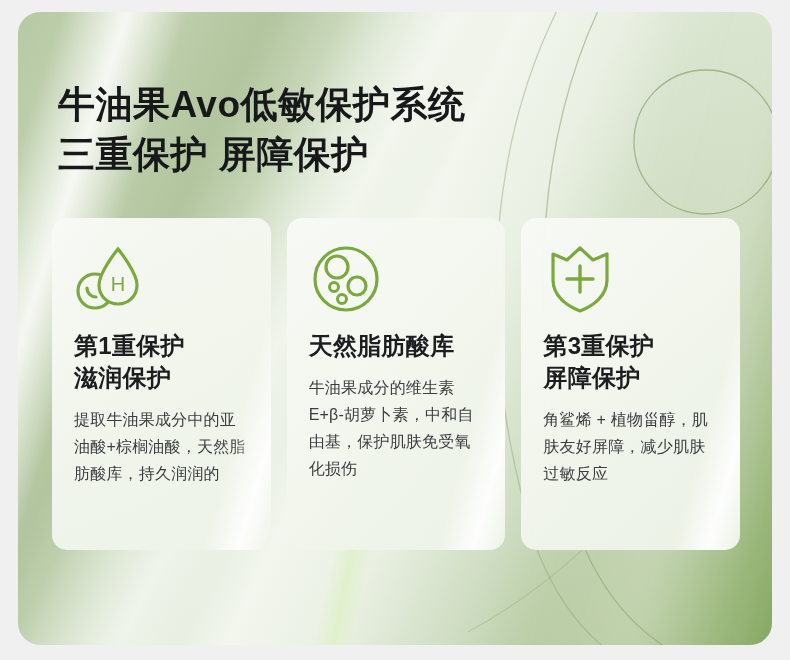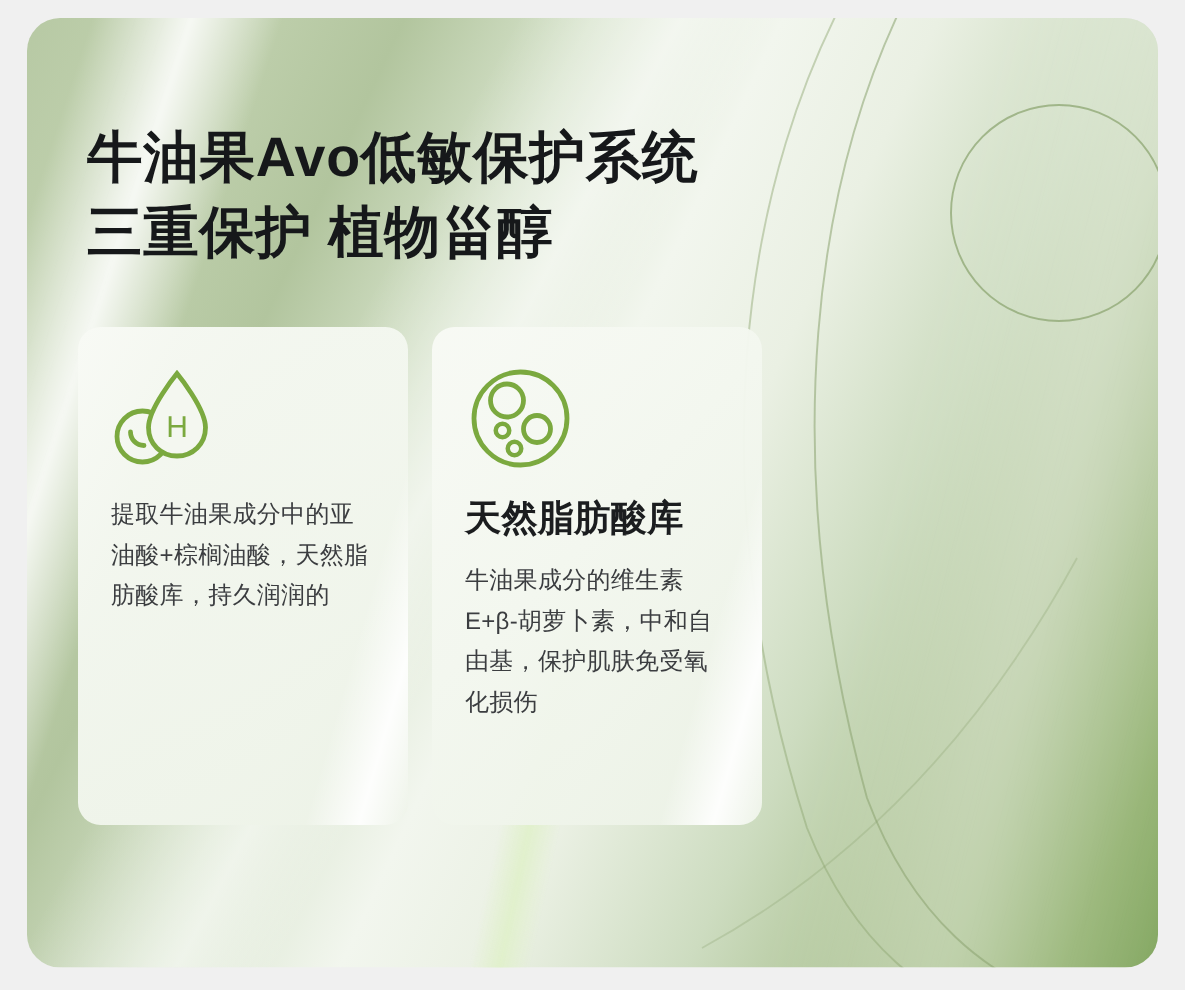--- a/index.html
+++ b/index.html
@@ -172,49 +172,67 @@
 
     <svg class="deco" viewBox="0 0 754 633">
       <circle cx="688" cy="130" r="72" fill="none" stroke="#8ba36f" stroke-width="1.3" opacity="0.72"></circle>
       <path d="M 600 -40 C 520 100, 500 300, 560 520 C 590 600, 640 640, 700 660" fill="none" stroke="#8ba36f" stroke-width="1.3" opacity="0.55"></path>
       <path d="M 560 -40 C 470 110, 450 320, 520 540 C 552 620, 600 655, 660 672" fill="none" stroke="#8ba36f" stroke-width="1.3" opacity="0.45"></path>
       <path d="M 700 360 C 640 470, 560 560, 450 620" fill="none" stroke="#8ba36f" stroke-width="1.2" opacity="0.30"></path>
     </svg>
 
     <div class="headline">
       <div>牛油果Avo低敏保护系统</div>
-      <div>三重保护 植物甾醇</div>
+      <div>三重保护 屏障保护</div>
     </div>
 
     <div class="cards">
 
       <div class="card">
         <div class="card-icon">
           <svg width="74" height="70" viewBox="0 0 74 70" fill="none">
             <circle cx="21" cy="47" r="17" stroke="#7ba93f" stroke-width="3.2" fill="none"></circle>
             <path d="M 13 44 A 9 9 0 0 0 22 53" stroke="#7ba93f" stroke-width="3.2" fill="none" stroke-linecap="round"></path>
             <path d="M 44 5 C 44 5, 63 28, 63 41 C 63 52, 54.5 60, 44 60 C 33.5 60, 25 52, 25 41 C 25 28, 44 5, 44 5 Z" stroke="#7ba93f" stroke-width="3.2" fill="#f4f7f0"></path>
             <text x="44" y="47" text-anchor="middle" font-family="Liberation Sans, sans-serif" font-size="20" fill="#7ba93f">H</text>
           </svg>
+        </div>
+        <div class="card-title">
+          <span>第1重保护</span>
+          <span class="l2">滋润保护</span>
         </div>
         <div class="card-body">提取牛油果成分中的亚油酸+棕榈油酸，天然脂肪酸库，持久润润的</div>
       </div>
 
       <div class="card">
         <div class="card-icon">
           <svg width="74" height="70" viewBox="0 0 74 70" fill="none">
             <circle cx="37" cy="35" r="31" stroke="#7ba93f" stroke-width="3.2" fill="none"></circle>
             <circle cx="28" cy="23" r="11" stroke="#7ba93f" stroke-width="3.2" fill="none"></circle>
             <circle cx="48" cy="42" r="9" stroke="#7ba93f" stroke-width="3.2" fill="none"></circle>
             <circle cx="25" cy="43" r="4.5" stroke="#7ba93f" stroke-width="3" fill="none"></circle>
             <circle cx="33" cy="55" r="4.5" stroke="#7ba93f" stroke-width="3" fill="none"></circle>
           </svg>
         </div>
         <div class="card-title">
           <span class="l2">天然脂肪酸库</span>
         </div>
         <div class="card-body">牛油果成分的维生素E+β-胡萝卜素，中和自由基，保护肌肤免受氧化损伤</div>
       </div>
 
+      <div class="card">
+        <div class="card-icon">
+          <svg width="74" height="70" viewBox="0 0 74 70" fill="none">
+            <path d="M 37 4 L 50 16 L 64 10 L 64 36 C 64 52, 50 62, 37 67 C 24 62, 10 52, 10 36 L 10 10 L 24 16 Z" stroke="#7ba93f" stroke-width="3.2" fill="none" stroke-linejoin="round"></path>
+            <line x1="37" y1="22" x2="37" y2="48" stroke="#7ba93f" stroke-width="3.4" stroke-linecap="round"></line>
+            <line x1="24" y1="35" x2="50" y2="35" stroke="#7ba93f" stroke-width="3.4" stroke-linecap="round"></line>
+          </svg>
+        </div>
+        <div class="card-title">
+          <span>第3重保护</span>
+          <span class="l2">屏障保护</span>
+        </div>
+        <div class="card-body">角鲨烯 + 植物甾醇，肌肤友好屏障，减少肌肤过敏反应</div>
+      </div>
 
     </div>
   </div>
 </div>
 
 </body></html>

